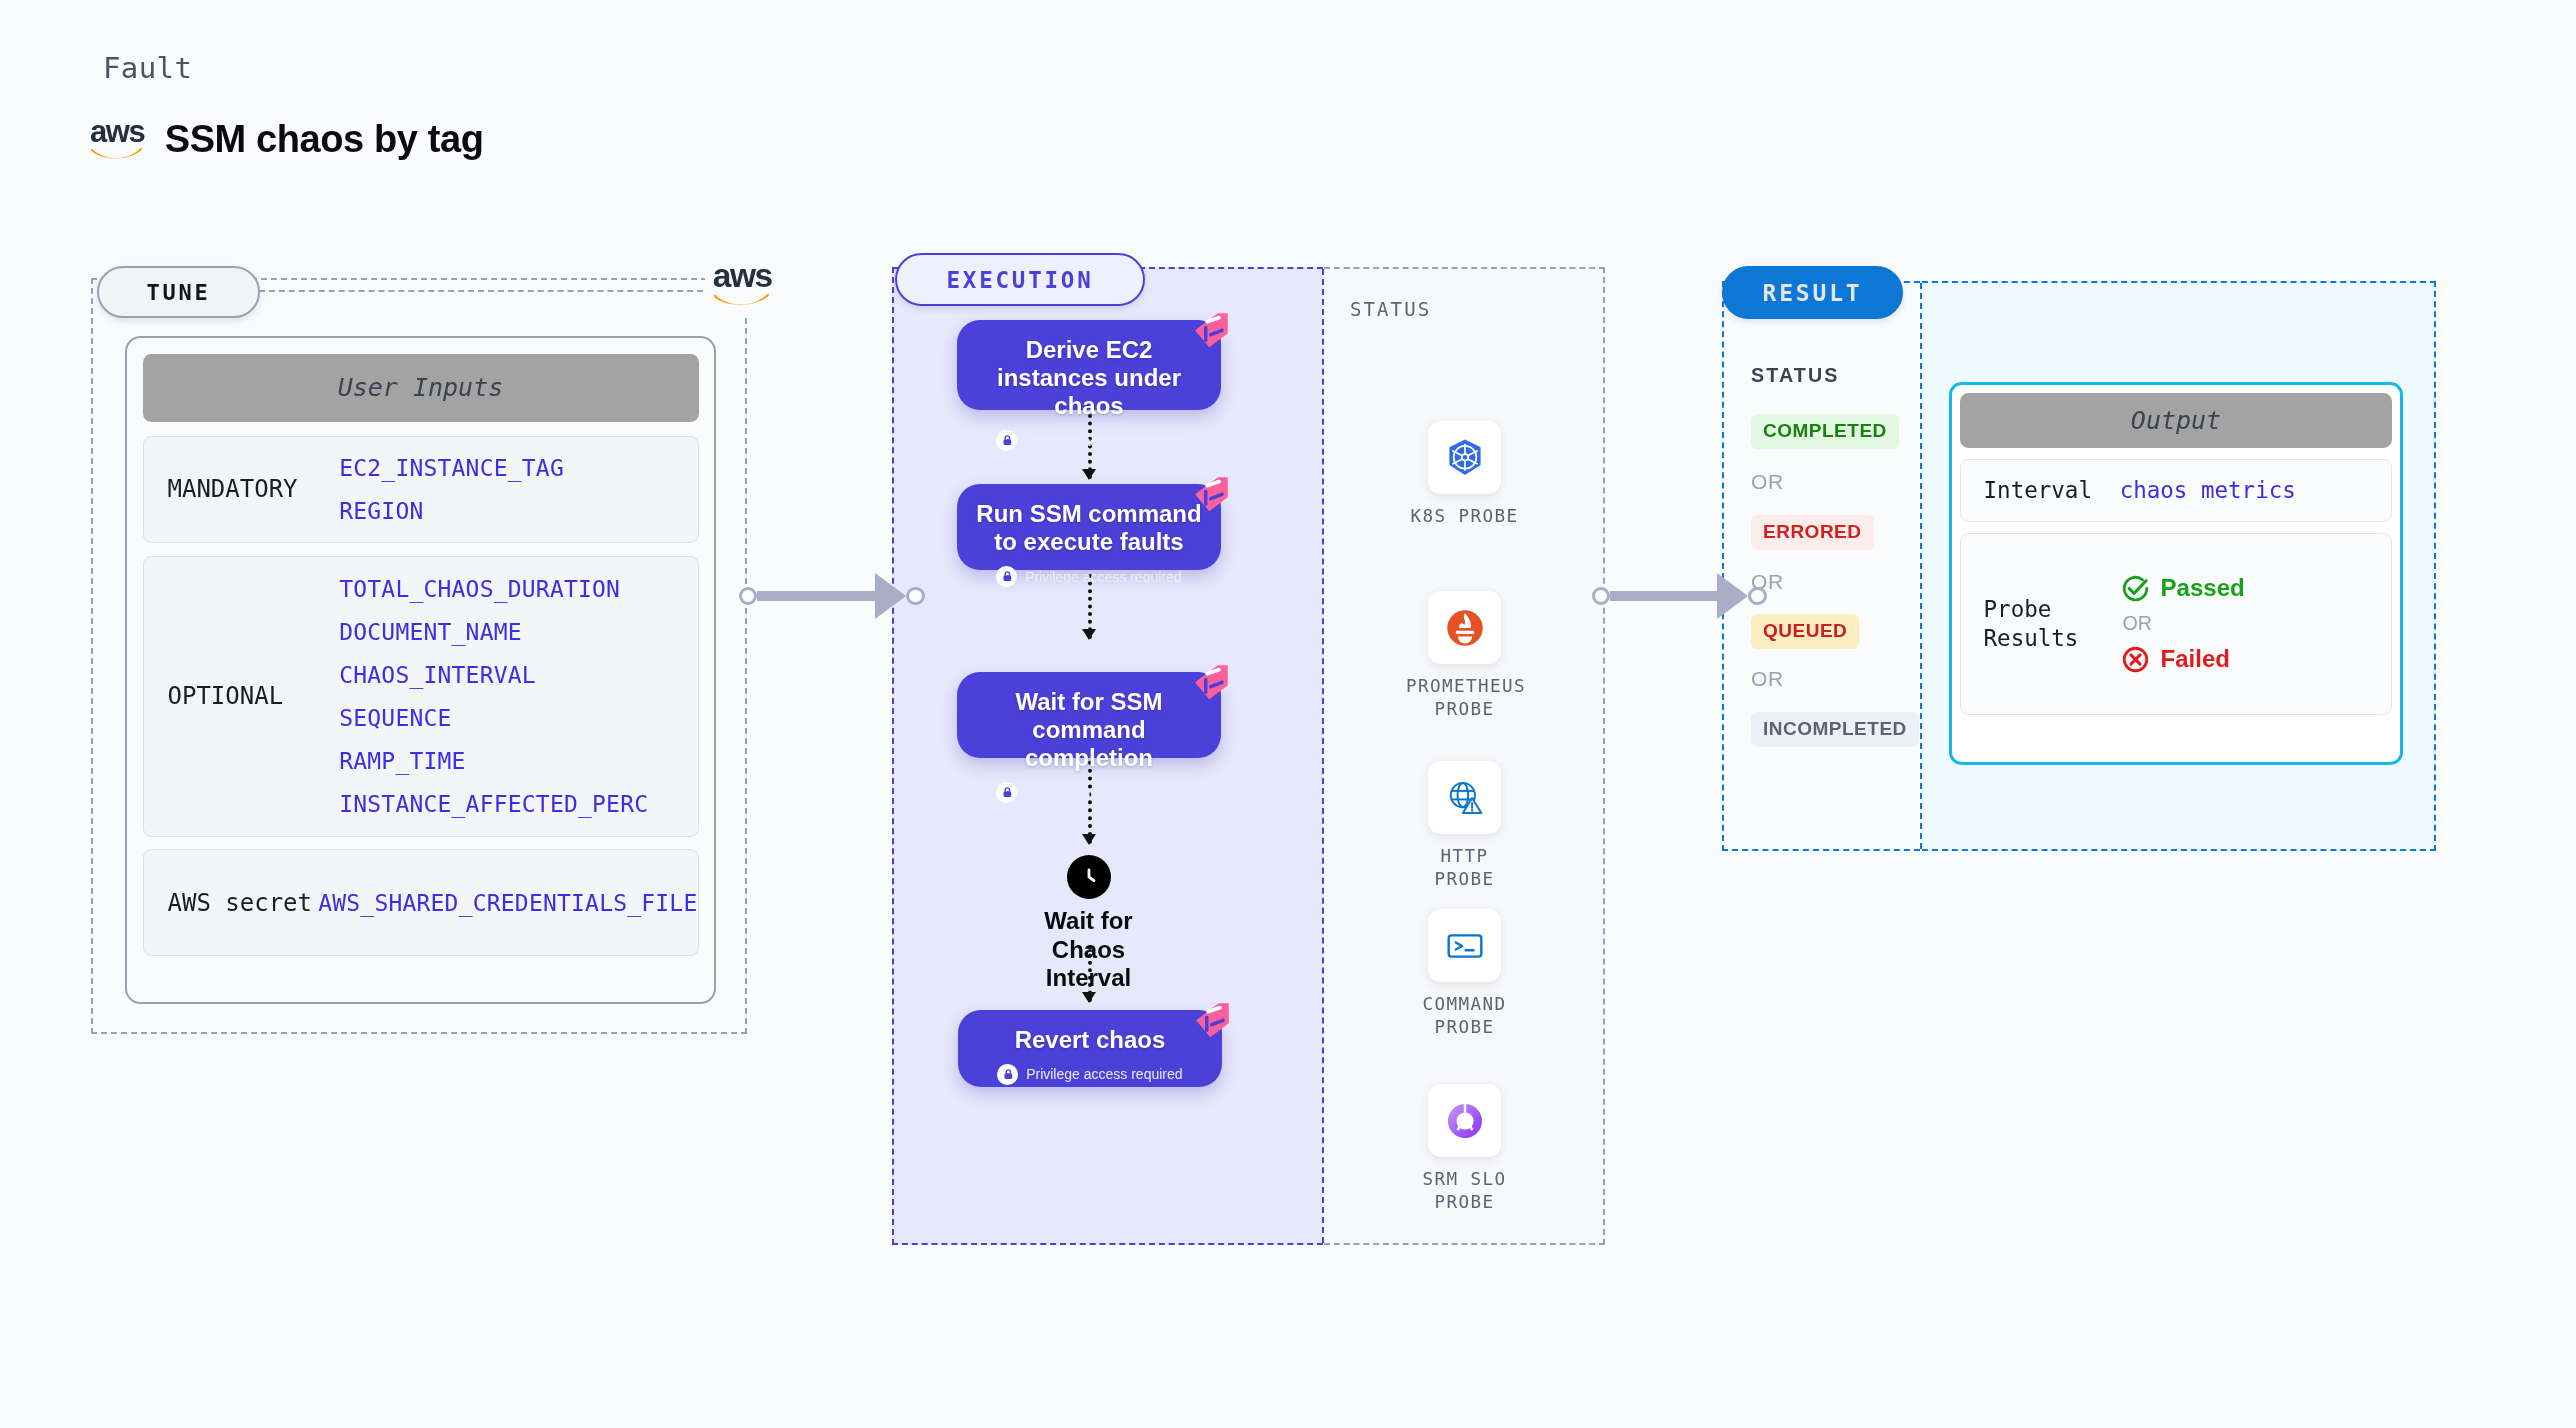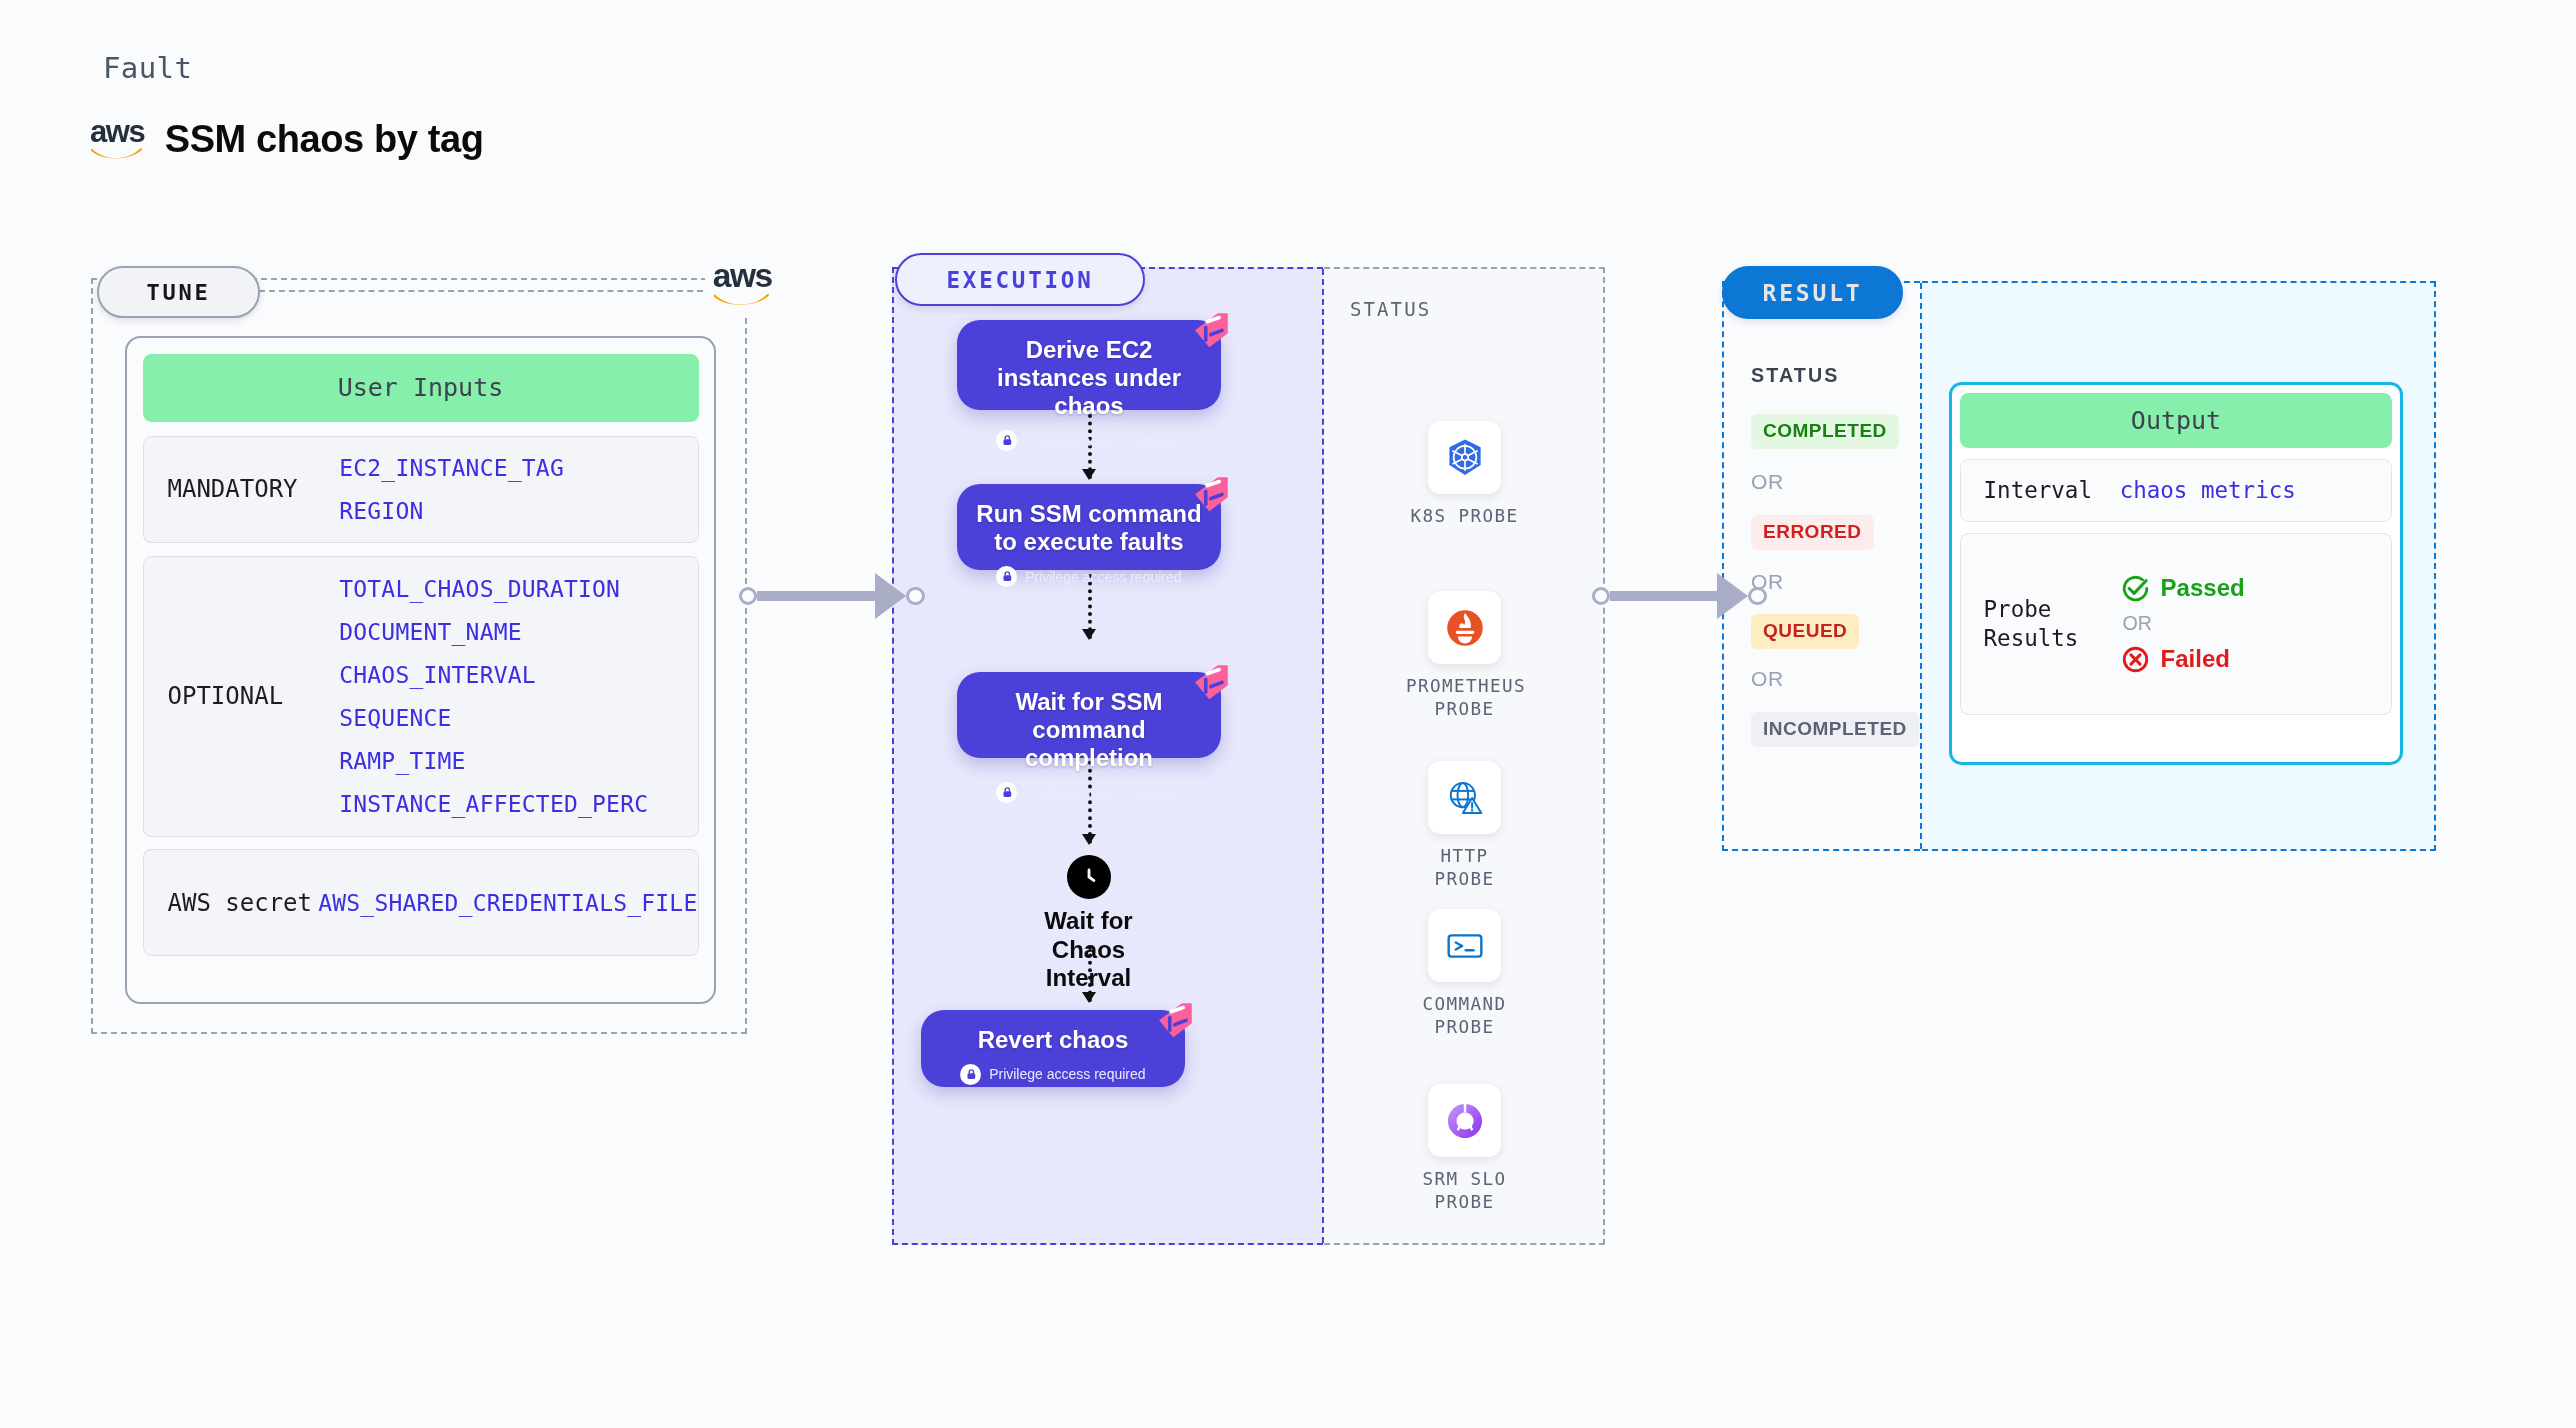--- a/index.html
+++ b/index.html
@@ -64,24 +64,25 @@
   .aws-badge { position: absolute; left: 705px; top: 252px; width: 75px; height: 65px;
                background: #fafbfd; z-index: 8; display:flex; align-items:center; justify-content:center; }
   .aws-badge .aws-logo { transform: scale(1.08); }
 
   
   .tune-card {
     position: absolute; left: 125px; top: 336px; width: 591px; height: 668px;
     background: #fafbfd; border: 2.1px solid #9aa1b2; border-radius: 15.5px; padding: 15.5px;
   }
   .ui-header {
-    background: #86efac; border-radius: 8.4px; height: 68px;
+    background: #a3a3a3; border-radius: 8.4px; height: 68px;
     display: flex; align-items: center; justify-content: center;
     font-family: "DejaVu Sans Mono", monospace; font-size: 25px; color: #3d4250;
     margin-bottom: 14px;
+    font-style: italic;
   }
   .ui-group {
     background: #f4f5f9; border: 1.4px solid #dcdee7; border-radius: 8.4px;
     display: flex; align-items: center; padding: 18.3px 12.7px; margin-bottom: 12.7px;
   }
   .ui-group .g-label {
     width: 183px; flex: 0 0 183px; padding-left: 11.3px;
     font-family: "DejaVu Sans Mono", monospace; font-size: 24px; color: #1b1d22;
   }
   .ui-group .g-vals { display: flex; flex-direction: column; gap: 17px; }
@@ -126,21 +127,21 @@
   }
   .lock-icon {
     width: 21px; height: 21px; border-radius: 50%; background: #ffffff;
     display: flex; align-items: center; justify-content: center; flex: 0 0 21px;
   }
   .node-badge { position: absolute; top: -11.3px; right: -11.3px; width: 44px; height: 44px; }
 
   .node-1 { left: 957px; top: 320px; height: 90px; }
   .node-2 { left: 957px; top: 484px; height: 86px; }
   .node-3 { left: 957px; top: 672px; height: 86px; }
-  .node-5 { left: 921px; top: 1010px; height: 77px; }
+  .node-5 { left: 958px; top: 1010px; height: 77px; }
 
   .clock-node { position: absolute; left: 1020px; top: 855px; width: 137px; text-align: center; z-index: 10; }
   .clock-face { width: 44px; height: 44px; border-radius: 50%; background: #000; margin: 0 auto;
                 display:flex; align-items:center; justify-content:center; }
   .clock-label { margin-top: 8.4px; font-weight: 700; font-size: 24px; color: #0b0b0d; line-height: 1.18; }
 
   .dotline { position: absolute; left: 1088px; width: 0; border-left: 4.2px dotted #111; z-index: 9; }
   .dotline::after {
     content: ""; position: absolute; left: -9.9px; bottom: -1.4px;
     border-left: 7.7px solid transparent; border-right: 7.7px solid transparent;

